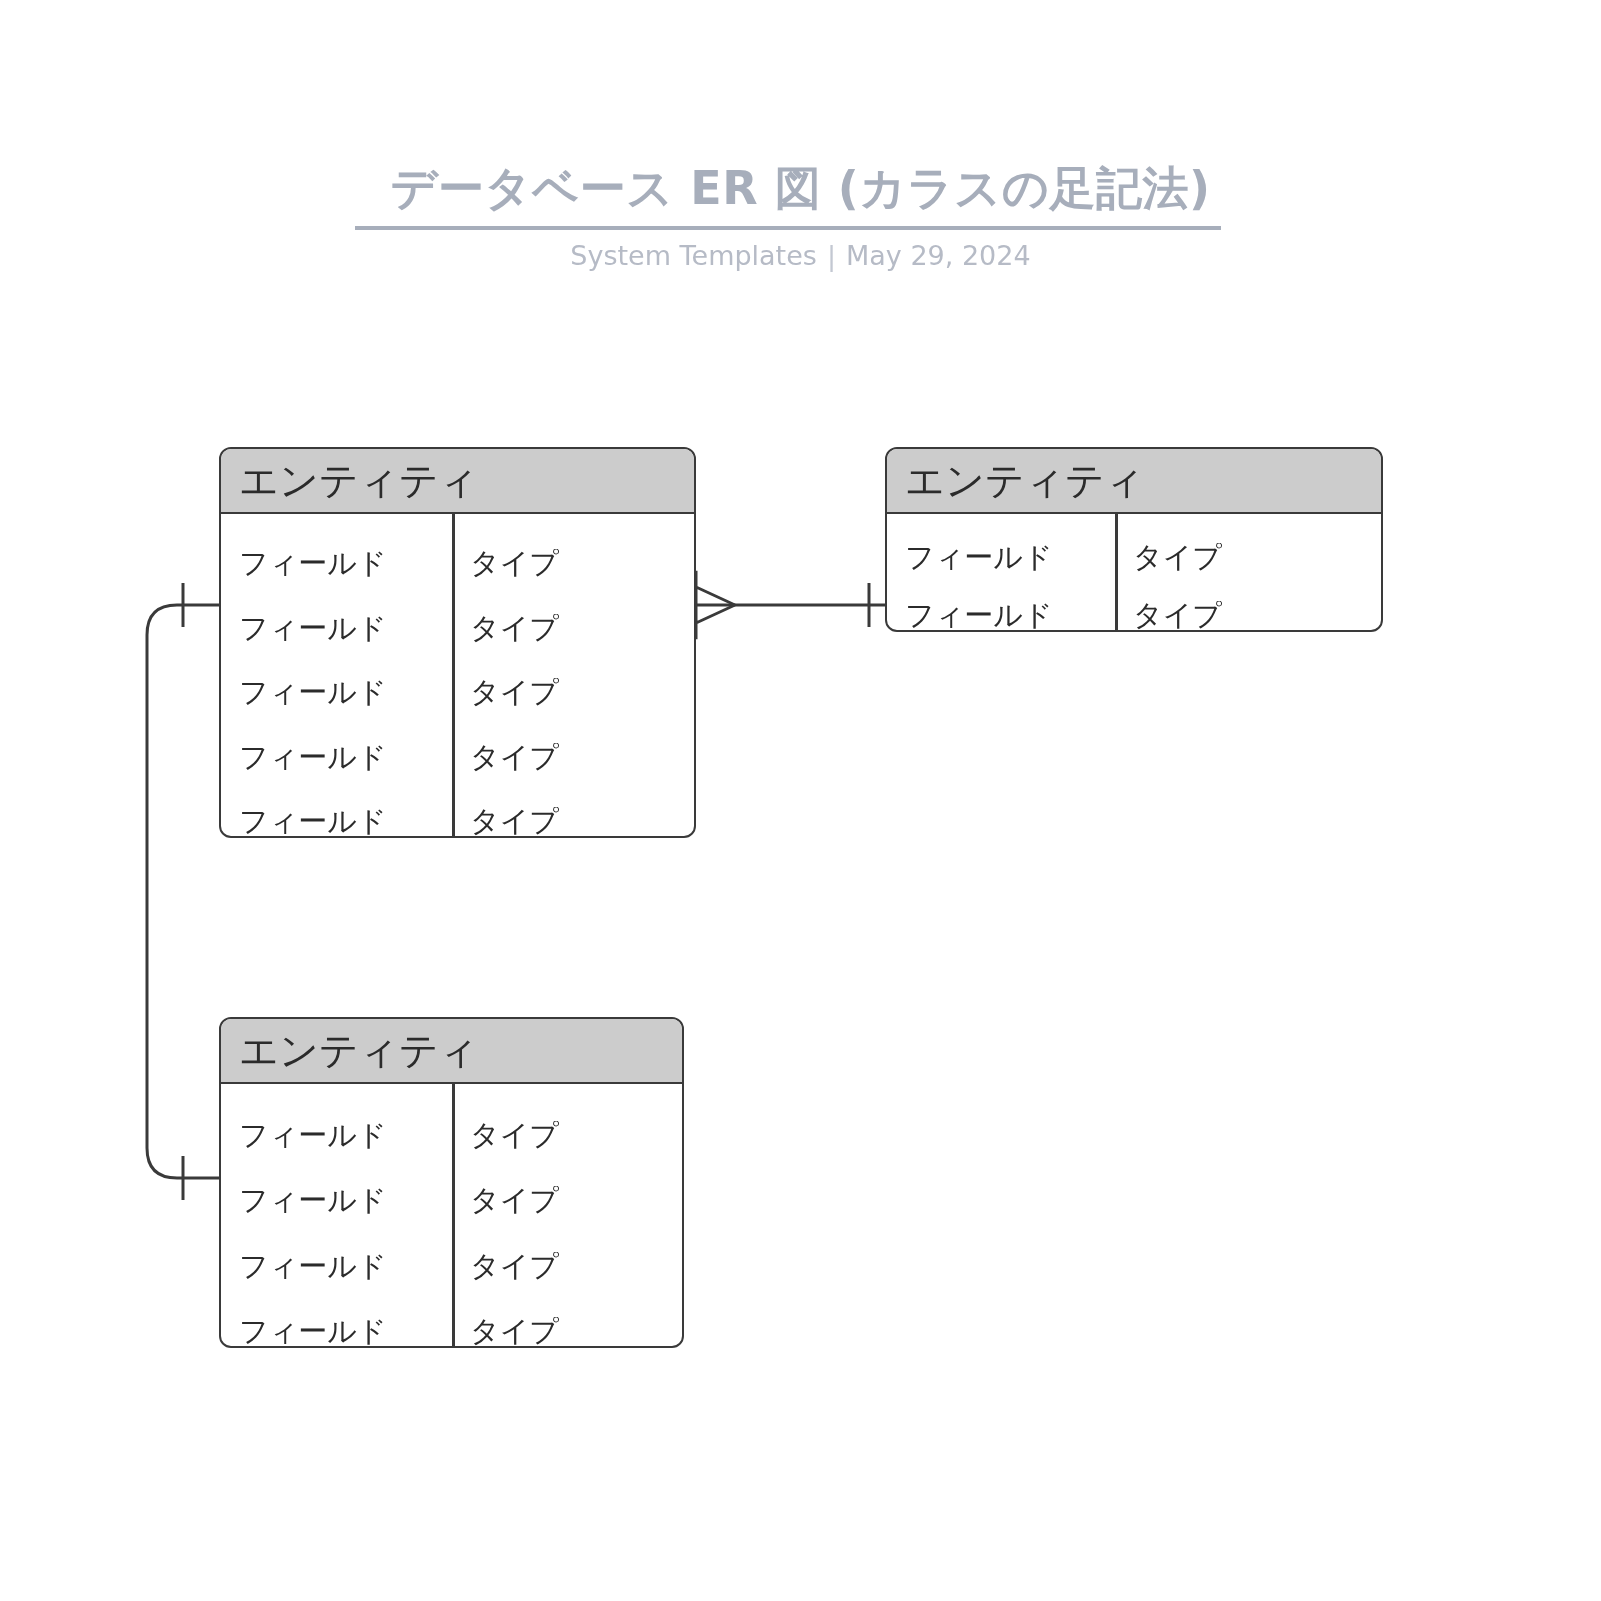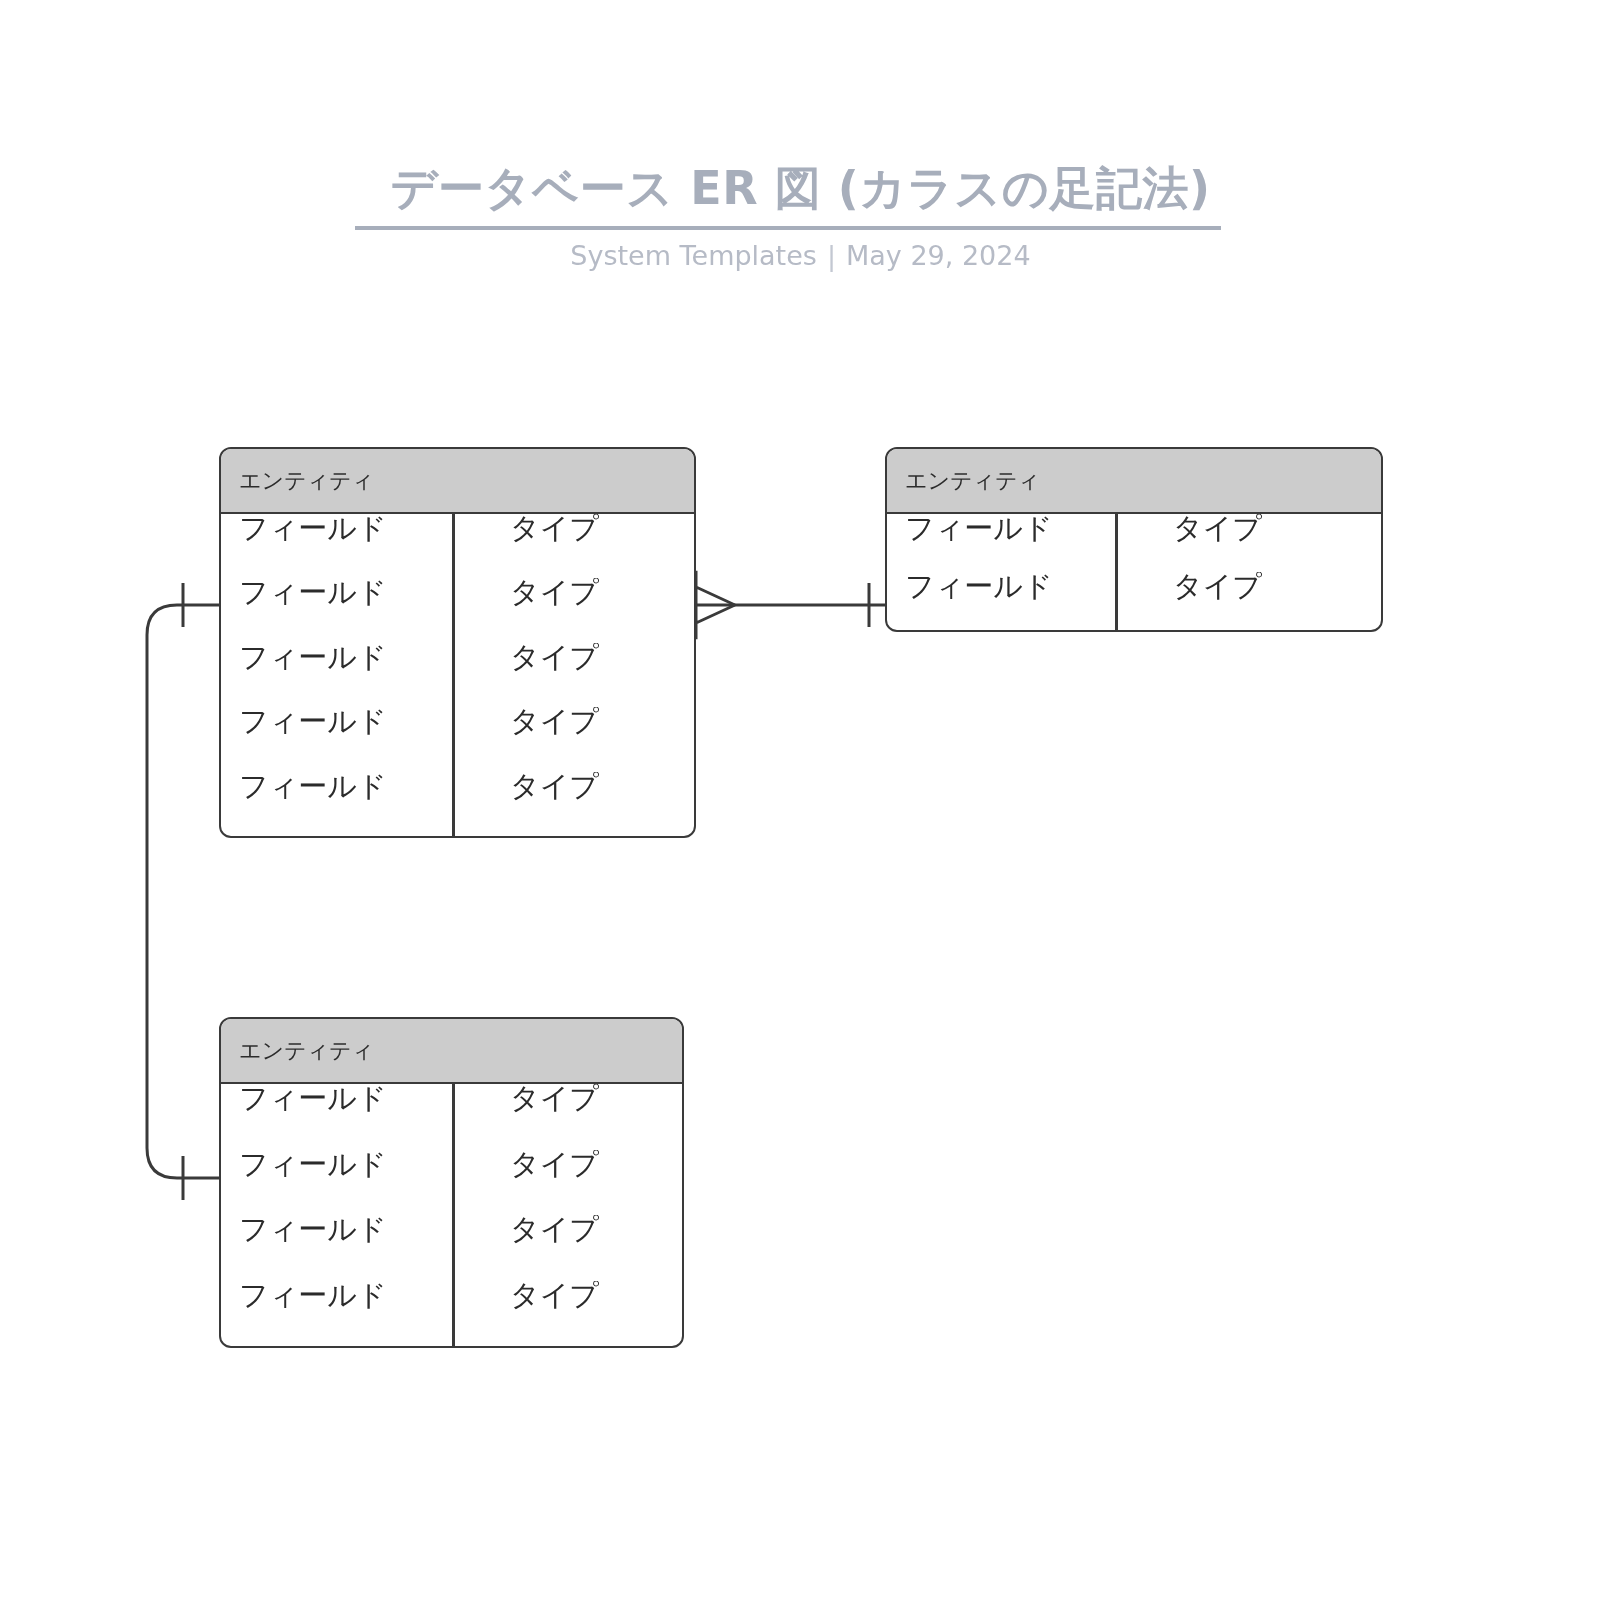--- a/index.html
+++ b/index.html
@@ -92,41 +92,40 @@
     overflow: hidden;
   }
   .entity-header {
     box-sizing: border-box;
     background: #cccccc;
     border-bottom: 2.5px solid #3a3a3a;
     display: flex;
     align-items: center;
     padding-left: 18px;
     color: #2b2b2b;
-    font-size: 22px;
+    font-size: 39px;
     line-height: 1;
   }
   .entity-body {
     position: relative;
     display: flex;
     flex-direction: column;
     height: calc(100% - 65px);
   }
   .col-divider {
     position: absolute;
     top: 0;
     bottom: 0;
     width: 2.5px;
     background: #3a3a3a;
   }
   .row {
     display: flex;
     flex: 1 1 0;
-    align-items: flex-start;
-    gap: 40px;
+    align-items: flex-end;
   }
   .cell-field,
   .cell-type {
     box-sizing: border-box;
     color: #2b2b2b;
     font-size: 29px;
     line-height: 1;
     padding-left: 18px;
     white-space: nowrap;
     overflow: hidden;

